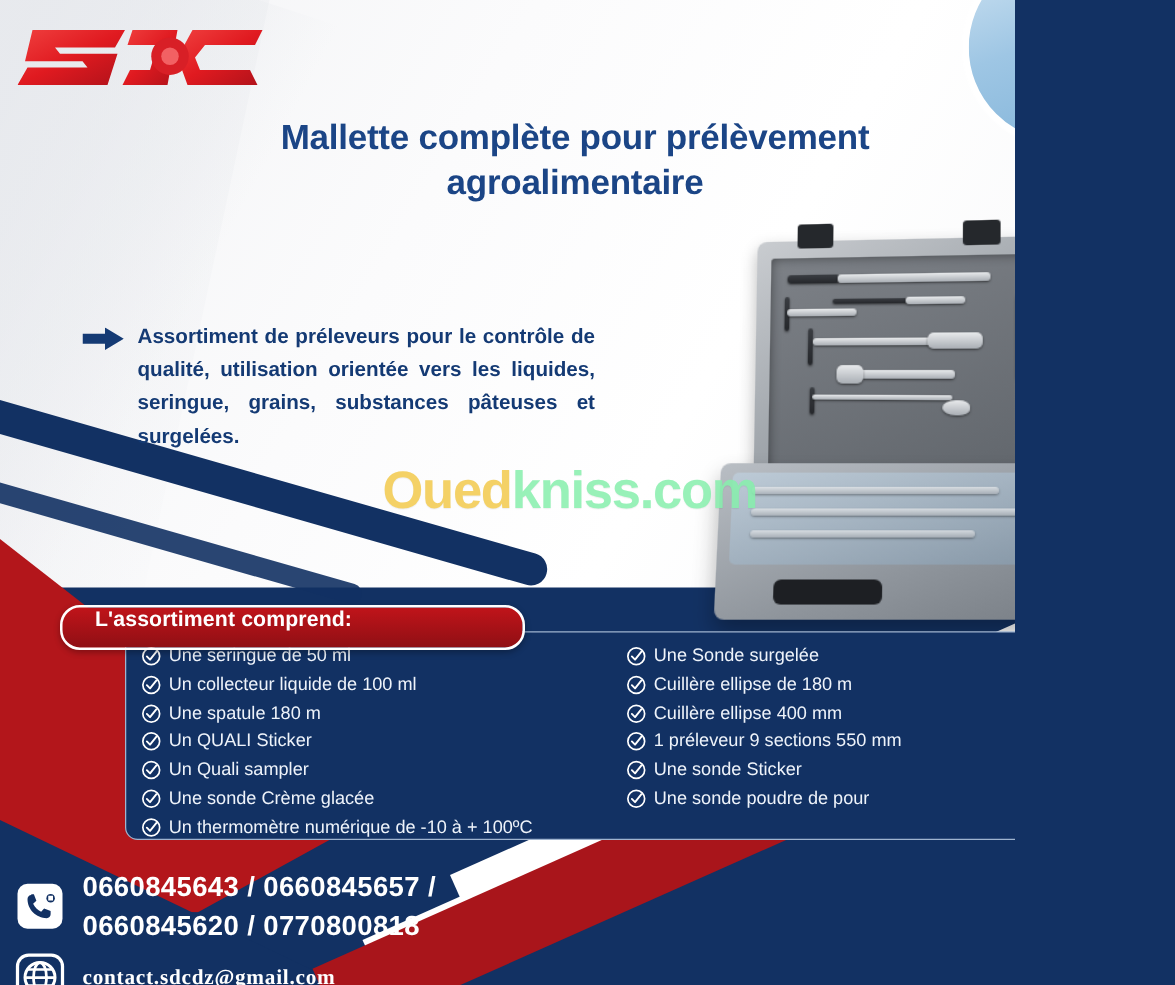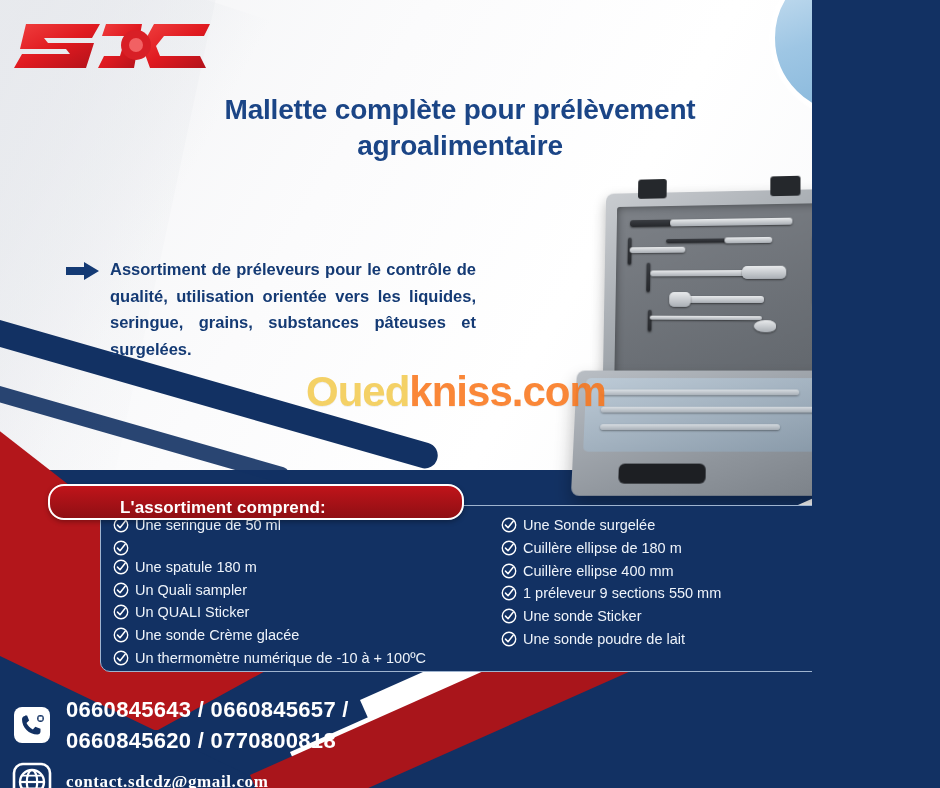--- a/index.html
+++ b/index.html
@@ -169,31 +169,30 @@
     background:#1d1f23;border-radius:6px;
   }
 
   
   .watermark{
     position:absolute;left:306px;top:368px;font-size:42px;font-weight:bold;
     letter-spacing:-1px;opacity:.85;white-space:nowrap;
     text-shadow:0 1px 1px rgba(0,0,0,.08);
   }
   .wm-a{color:#f2c94c;}
-  .wm-b{color:#f97316;}
+  .wm-b{color:#86efac;}
 
   
   .banner{
     position:absolute;left:48px;top:484px;width:368px;height:32px;
     background:linear-gradient(180deg,#c0141a,#8f0f14);
     border:2px solid #ffffff;border-radius:16px;
-    display:flex;align-items:flex-end;
+    display:flex;align-items:flex-start;
     box-shadow:0 2px 5px rgba(0,0,0,.3);
     z-index:5;
-    padding-left:44px;
   }
   .banner span{
     color:#fff;font-weight:bold;font-size:17px;padding-left:26px;letter-spacing:.1px;
   }
 
   
   .listbox{
     position:absolute;left:100px;top:505px;width:734px;height:165px;
     background:#123163;border:1px solid #9fb4cf;border-radius:10px;
     display:flex;z-index:4;
@@ -316,41 +315,42 @@
             <circle cx="10" cy="10" r="8.4" fill="none" stroke="#ffffff" stroke-width="1.7"></circle>
             <path d="M5.6 10.2 L8.8 13.4 L15.2 5.4" fill="none" stroke="#ffffff" stroke-width="1.9" stroke-linecap="round" stroke-linejoin="round"></path>
           </svg>
           <span>Une seringue de 50 ml</span>
         </div>
         <div class="li">
           <svg class="check" viewBox="0 0 20 20">
             <circle cx="10" cy="10" r="8.4" fill="none" stroke="#ffffff" stroke-width="1.7"></circle>
             <path d="M5.6 10.2 L8.8 13.4 L15.2 5.4" fill="none" stroke="#ffffff" stroke-width="1.9" stroke-linecap="round" stroke-linejoin="round"></path>
           </svg>
+          <span>Un collecteur liquide de 100 ml</span>
         </div>
         <div class="li">
           <svg class="check" viewBox="0 0 20 20">
             <circle cx="10" cy="10" r="8.4" fill="none" stroke="#ffffff" stroke-width="1.7"></circle>
             <path d="M5.6 10.2 L8.8 13.4 L15.2 5.4" fill="none" stroke="#ffffff" stroke-width="1.9" stroke-linecap="round" stroke-linejoin="round"></path>
           </svg>
           <span>Une spatule 180 m</span>
         </div>
         <div class="li">
           <svg class="check" viewBox="0 0 20 20">
             <circle cx="10" cy="10" r="8.4" fill="none" stroke="#ffffff" stroke-width="1.7"></circle>
             <path d="M5.6 10.2 L8.8 13.4 L15.2 5.4" fill="none" stroke="#ffffff" stroke-width="1.9" stroke-linecap="round" stroke-linejoin="round"></path>
           </svg>
+          <span>Un QUALI Sticker</span>
+        </div>
+        <div class="li">
+          <svg class="check" viewBox="0 0 20 20">
+            <circle cx="10" cy="10" r="8.4" fill="none" stroke="#ffffff" stroke-width="1.7"></circle>
+            <path d="M5.6 10.2 L8.8 13.4 L15.2 5.4" fill="none" stroke="#ffffff" stroke-width="1.9" stroke-linecap="round" stroke-linejoin="round"></path>
+          </svg>
           <span>Un Quali sampler</span>
-        </div>
-        <div class="li">
-          <svg class="check" viewBox="0 0 20 20">
-            <circle cx="10" cy="10" r="8.4" fill="none" stroke="#ffffff" stroke-width="1.7"></circle>
-            <path d="M5.6 10.2 L8.8 13.4 L15.2 5.4" fill="none" stroke="#ffffff" stroke-width="1.9" stroke-linecap="round" stroke-linejoin="round"></path>
-          </svg>
-          <span>Un QUALI Sticker</span>
         </div>
         <div class="li">
           <svg class="check" viewBox="0 0 20 20">
             <circle cx="10" cy="10" r="8.4" fill="none" stroke="#ffffff" stroke-width="1.7"></circle>
             <path d="M5.6 10.2 L8.8 13.4 L15.2 5.4" fill="none" stroke="#ffffff" stroke-width="1.9" stroke-linecap="round" stroke-linejoin="round"></path>
           </svg>
           <span>Une sonde Crème glacée</span>
         </div>
         <div class="li">
           <svg class="check" viewBox="0 0 20 20">
@@ -394,21 +394,21 @@
             <circle cx="10" cy="10" r="8.4" fill="none" stroke="#ffffff" stroke-width="1.7"></circle>
             <path d="M5.6 10.2 L8.8 13.4 L15.2 5.4" fill="none" stroke="#ffffff" stroke-width="1.9" stroke-linecap="round" stroke-linejoin="round"></path>
           </svg>
           <span>Une sonde Sticker</span>
         </div>
         <div class="li">
           <svg class="check" viewBox="0 0 20 20">
             <circle cx="10" cy="10" r="8.4" fill="none" stroke="#ffffff" stroke-width="1.7"></circle>
             <path d="M5.6 10.2 L8.8 13.4 L15.2 5.4" fill="none" stroke="#ffffff" stroke-width="1.9" stroke-linecap="round" stroke-linejoin="round"></path>
           </svg>
-          <span>Une sonde poudre de lait</span>
+          <span>Une sonde poudre de pour</span>
         </div>
       </div>
   </div>
 
   <div class="contact">
     <div class="crow">
       <svg class="cicon" viewBox="0 0 40 40">
         <rect x="2" y="2" width="36" height="36" rx="8" fill="#ffffff"></rect>
         <path d="M13 11c-1.6 0-3 1.5-3 3.2 0 8.4 7 15.3 15.4 15.3 1.7 0 3.1-1.4 3.1-3.1v-2.6l-5.2-2-2.4 2.6c-2.8-1.4-5-3.6-6.4-6.4l2.6-2.4-2-5.2H13z" fill="#123163"></path>
         <circle cx="28.5" cy="13.5" r="3.4" fill="#123163"></circle>

